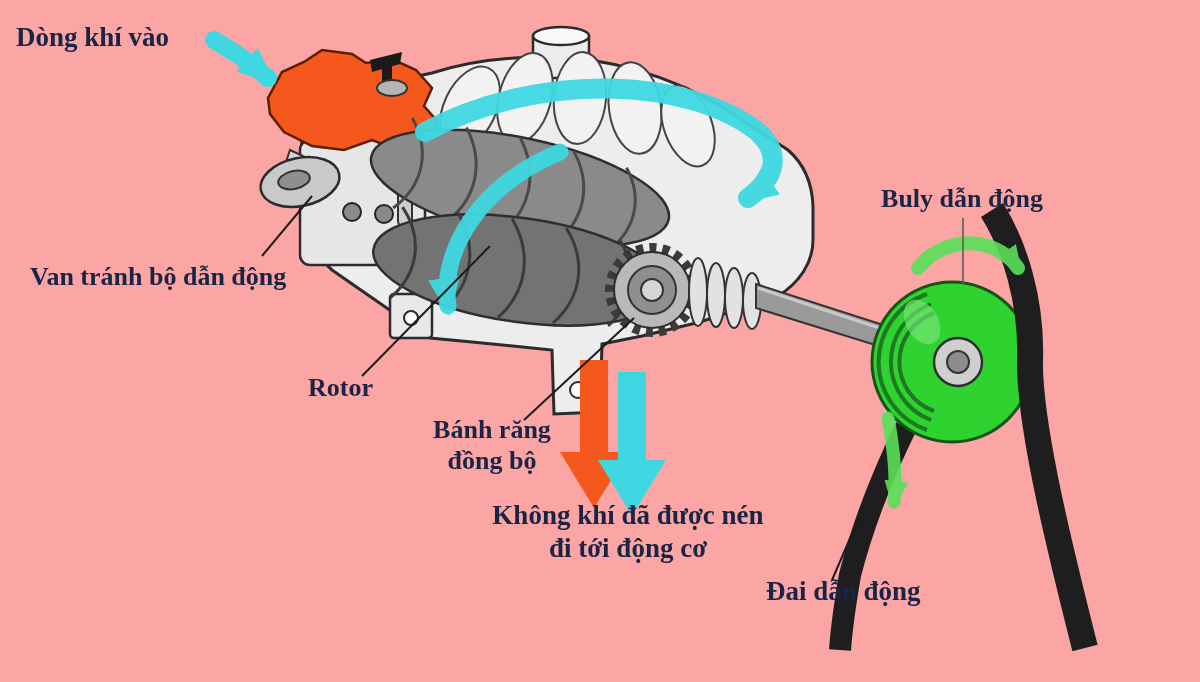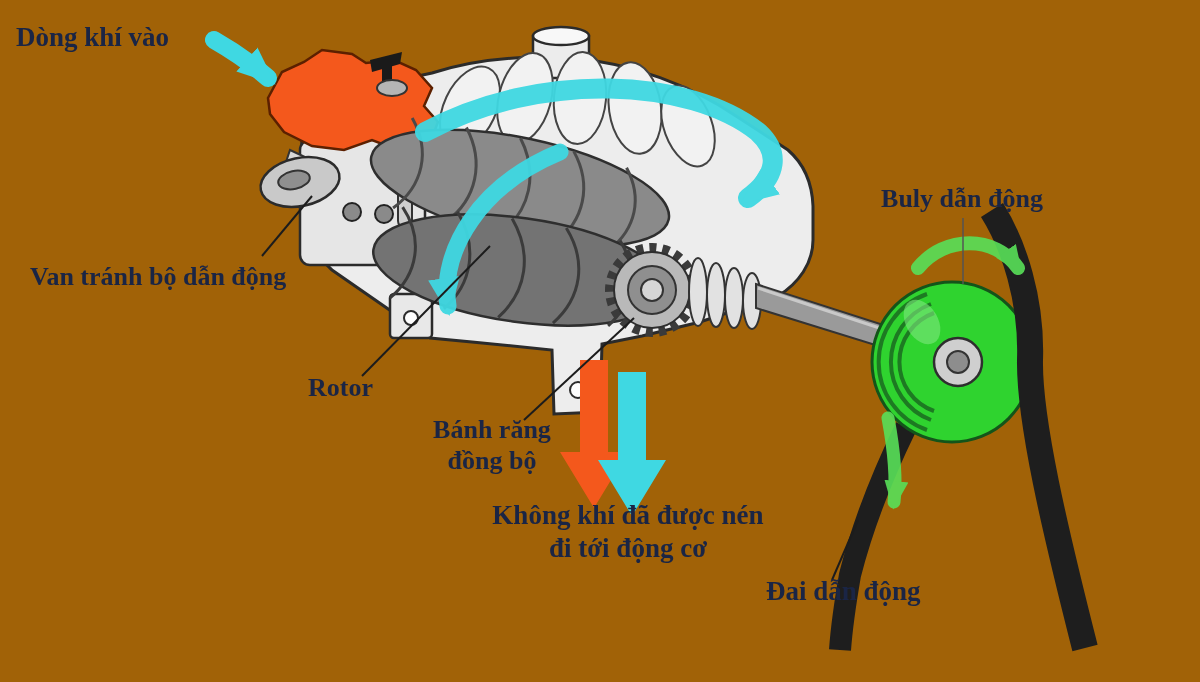--- a/index.html
+++ b/index.html
@@ -1,16 +1,16 @@
 <!DOCTYPE html>
 <html><head>
 <meta charset="utf-8">
 <style>
   html,body{margin:0;padding:0;background:#ffffff;}
-  .canvas{position:relative;width:1200px;height:682px;background:#a16207;overflow:hidden;}
+  .canvas{position:relative;width:1200px;height:682px;background:#fca5a5;overflow:hidden;}
   svg{position:absolute;left:0;top:0;}
   text{
     font-family:"Liberation Serif","DejaVu Serif",serif;
     font-weight:bold;
   }
   .lbl{font-size:27px;}
   .lbl-sm{font-size:26px;}
 </style>
 </head>
 <body>

